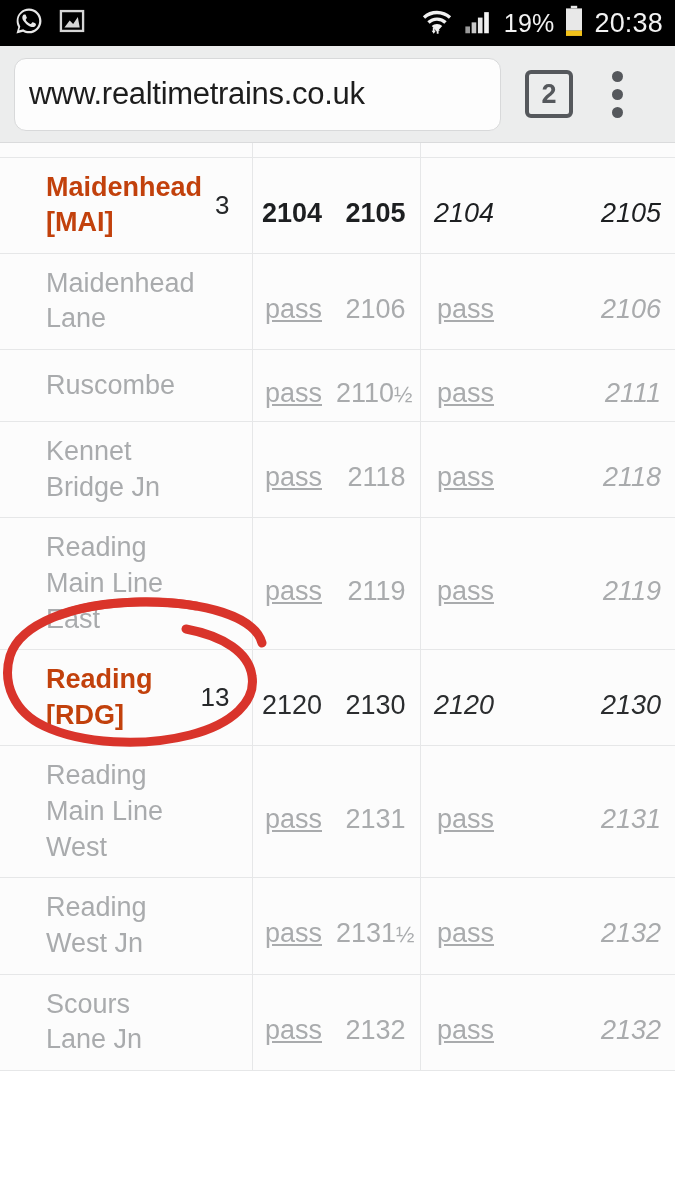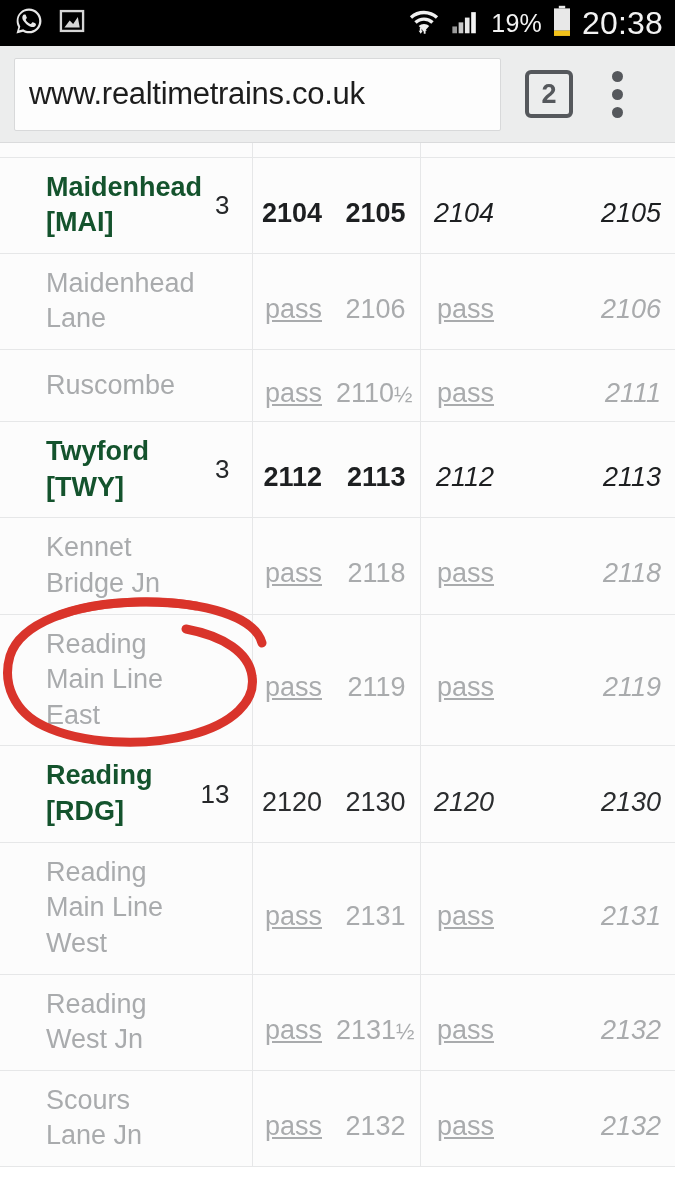--- a/index.html
+++ b/index.html
@@ -27,21 +27,21 @@
     background: #000000;
     display: flex;
     align-items: center;
     padding: 0 12px 0 14px;
   }
   .sb-left { display: flex; align-items: center; gap: 14px; }
   .sb-right { margin-left: auto; display: flex; align-items: center; gap: 10px; }
 
   .sb-text {
     color: #f2f2f2;
-    font-size: 32px;
+    font-size: 27px;
     letter-spacing: 0.2px;
     line-height: 1;
     font-weight: 400;
   }
   .sb-pct { font-size: 25px; }
 
   
   .chrome {
     position: relative;
     height: 97px;
@@ -50,21 +50,21 @@
     align-items: center;
     padding: 0 10px 0 14px;
     border-bottom: 1px solid #dadbdc;
   }
   .urlbar {
     flex: 0 0 auto;
     width: 487px;
     height: 73px;
     background: #fdfdfd;
     border: 1px solid #d8d9da;
-    border-radius: 2px;
+    border-radius: 12px;
     display: flex;
     align-items: center;
     padding: 0 14px;
     overflow: hidden;
     white-space: nowrap;
   }
   .url-host {
     color: #1d1d1d;
     font-size: 31px;
     letter-spacing: -0.3px;
@@ -133,21 +133,21 @@
   .cell-t {
     text-align: right;
     font-size: 27px;
     padding: 28px 14px 12px 0;
     white-space: nowrap;
   }
   .cell-a { border-left: 1px solid #e6e7e8; }
   .cell-c { border-left: 1px solid #e6e7e8; }
 
   
-  .loc-link  { color: #14532d; font-weight: 700; }
+  .loc-link  { color: #c2410c; font-weight: 700; }
   .loc-plain { color: #a9abad; font-weight: 400; }
 
   
   .t-bold   { color: #1d1f21; font-weight: 700; }
   .t-plain  { color: #2b2d2f; font-weight: 400; }
   .t-dim    { color: #a9abad; font-weight: 400; }
   .t-ital-bold  { color: #1d1f21; font-style: italic; font-weight: 400; }
   .t-ital-plain { color: #2b2d2f; font-style: italic; font-weight: 400; }
   .t-ital-dim   { color: #a9abad; font-style: italic; font-weight: 400; }
   .t-pass   { color: #a9abad; font-weight: 400; font-style: normal; text-decoration: underline; }
@@ -269,28 +269,20 @@
           </tr>
           <tr>
             <td class="cell-loc"><span class="loc-plain">Ruscombe</span></td>
             <td class="cell-plat"><span></span></td>
             <td class="cell-t cell-a"><span class="t-pass">pass</span></td>
             <td class="cell-t"><span class="t-dim">2110<span class="half">½</span></span></td>
             <td class="cell-t cell-c"><span class="t-pass">pass</span></td>
             <td class="cell-t"><span class="t-ital-dim">2111</span></td>
           </tr>
           <tr>
-            <td class="cell-loc"><span class="loc-link">Twyford [TWY]</span></td>
-            <td class="cell-plat"><span>3</span></td>
-            <td class="cell-t cell-a"><span class="t-bold">2112</span></td>
-            <td class="cell-t"><span class="t-bold">2113</span></td>
-            <td class="cell-t cell-c"><span class="t-ital-bold">2112</span></td>
-            <td class="cell-t"><span class="t-ital-bold">2113</span></td>
-          </tr>
-          <tr>
             <td class="cell-loc"><span class="loc-plain">Kennet Bridge Jn</span></td>
             <td class="cell-plat"><span></span></td>
             <td class="cell-t cell-a"><span class="t-pass">pass</span></td>
             <td class="cell-t"><span class="t-dim">2118</span></td>
             <td class="cell-t cell-c"><span class="t-pass">pass</span></td>
             <td class="cell-t"><span class="t-ital-dim">2118</span></td>
           </tr>
           <tr>
             <td class="cell-loc"><span class="loc-plain">Reading Main Line East</span></td>
             <td class="cell-plat"><span></span></td>

